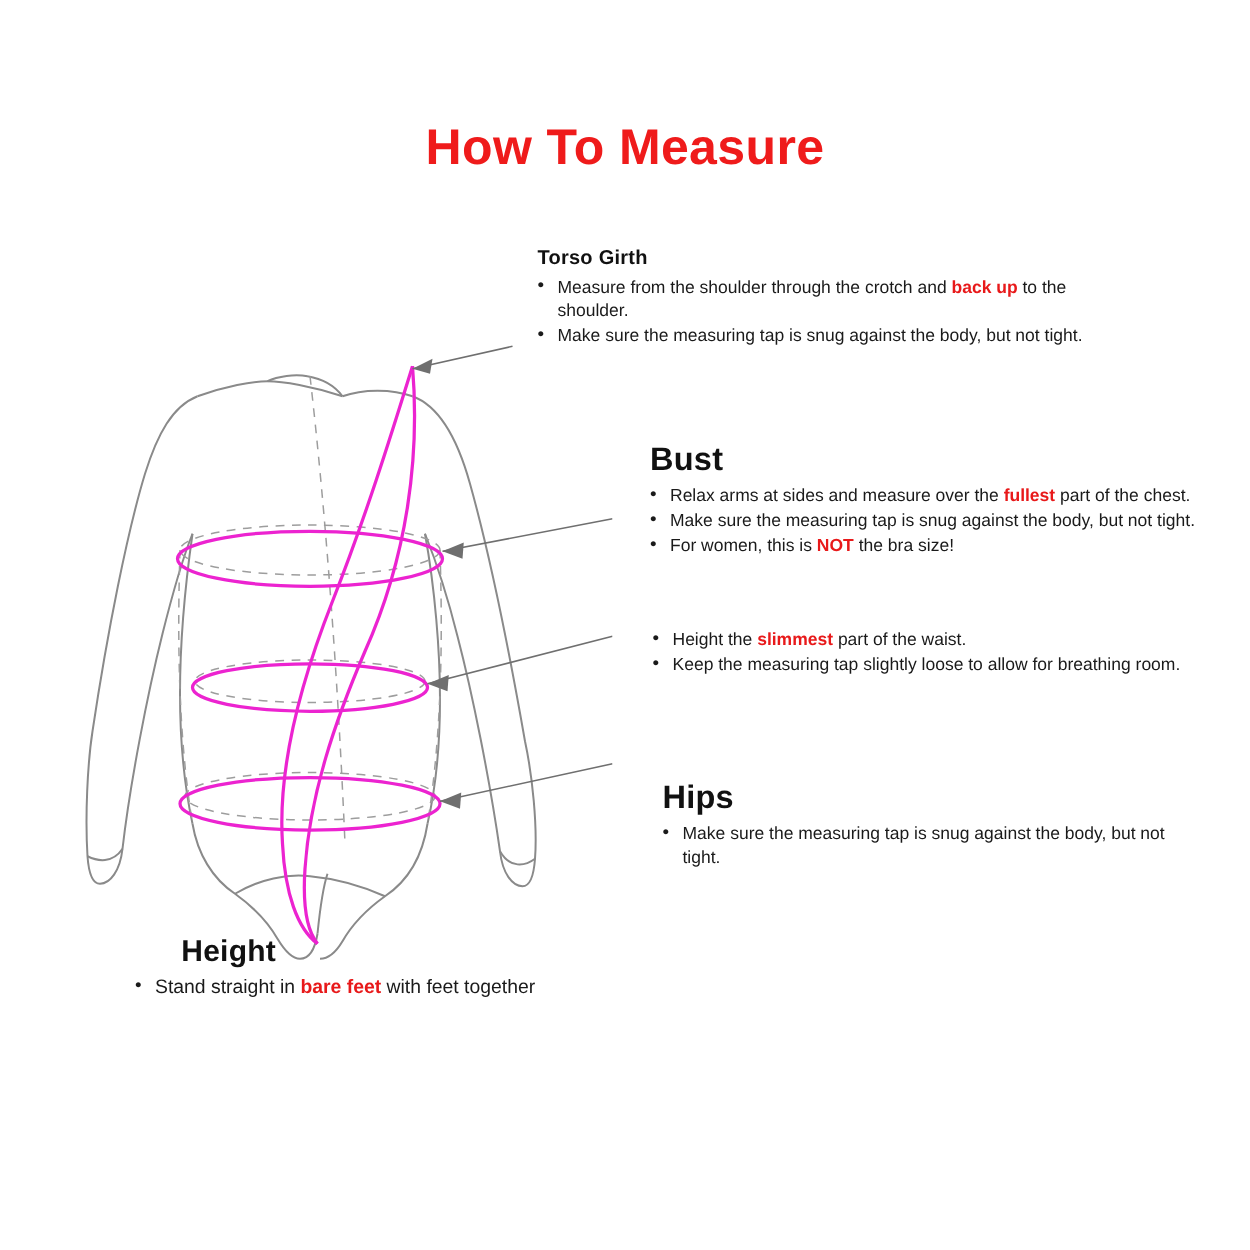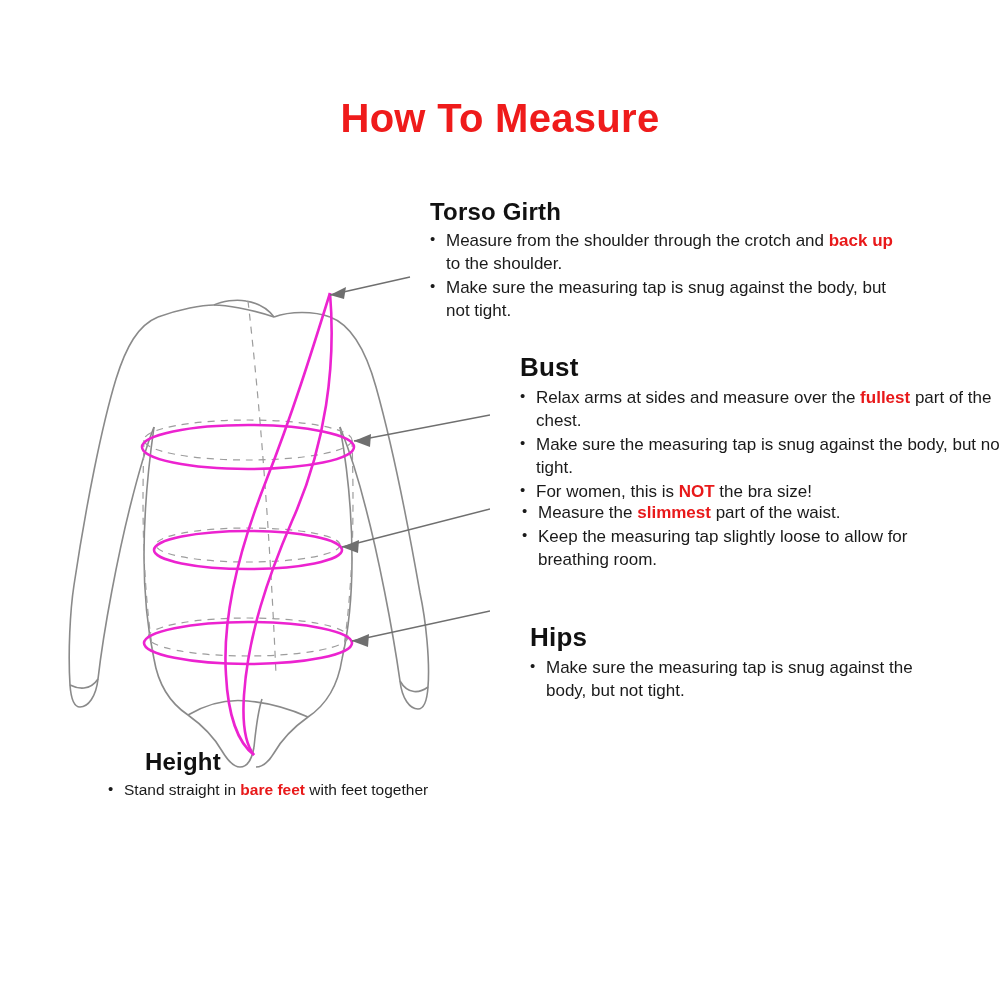--- a/index.html
+++ b/index.html
@@ -55,21 +55,21 @@
     letter-spacing: 0.2px;
   }
   .block ul {
     margin: 0;
     padding: 0;
     list-style: none;
   }
   .block li {
     position: relative;
     padding-left: 16px;
-    font-size: 17px;
+    font-size: 14px;
     line-height: 1.35;
     color: #1a1a1a;
     margin-bottom: 1px;
   }
   .block li:before {
     content: "\2022";
     position: absolute;
     left: 0;
     top: -1px;
     font-size: 15px;
@@ -82,21 +82,21 @@
 
   
   #block-torso { left: 430px; top: 198px; width: 470px; }
   #block-bust  { left: 478px; top: 352px; width: 516px; margin-left: 42px; }
   #block-waist { left: 522px; top: 502px; width: 430px; }
   #block-hips  { left: 530px; top: 622px; width: 420px; }
   #block-height{ left: 108px; top: 748px; width: 520px; }
 
   #block-bust h2, #block-waist h2, #block-hips h2 { font-size: 26px; }
   #block-height h2 { font-size: 24px; margin-left: 37px; }
-  #block-torso h2 { font-size: 24px; }
+  #block-torso h2 { font-size: 16px; }
 
   #block-height li { font-size: 15.5px; }
 </style>
 </head>
 <body>
 
 <div id="page">
 
   <div id="title">How To Measure</div>
 
@@ -175,21 +175,21 @@
     <h2>Bust</h2>
     <ul>
         <li><span>Relax arms at sides and measure over the </span><span class="hl">fullest</span><span> part of the chest.</span></li>
         <li><span>Make sure the measuring tap is snug against the body, but not tight.</span></li>
         <li><span>For women, this is </span><span class="hl">NOT</span><span> the bra size!</span></li>
       </ul>
   </div>
 
   <div class="block" id="block-waist">
     <ul>
-        <li><span>Measure the </span><span class="hl">slimmest</span><span> part of the waist.</span></li>
+        <li><span>Height the </span><span class="hl">slimmest</span><span> part of the waist.</span></li>
         <li><span>Keep the measuring tap slightly loose to allow for breathing room.</span></li>
       </ul>
   </div>
 
   <div class="block" id="block-hips">
     <h2>Hips</h2>
     <ul>
         <li><span>Make sure the measuring tap is snug against the body, but not tight.</span></li>
       </ul>
   </div>

